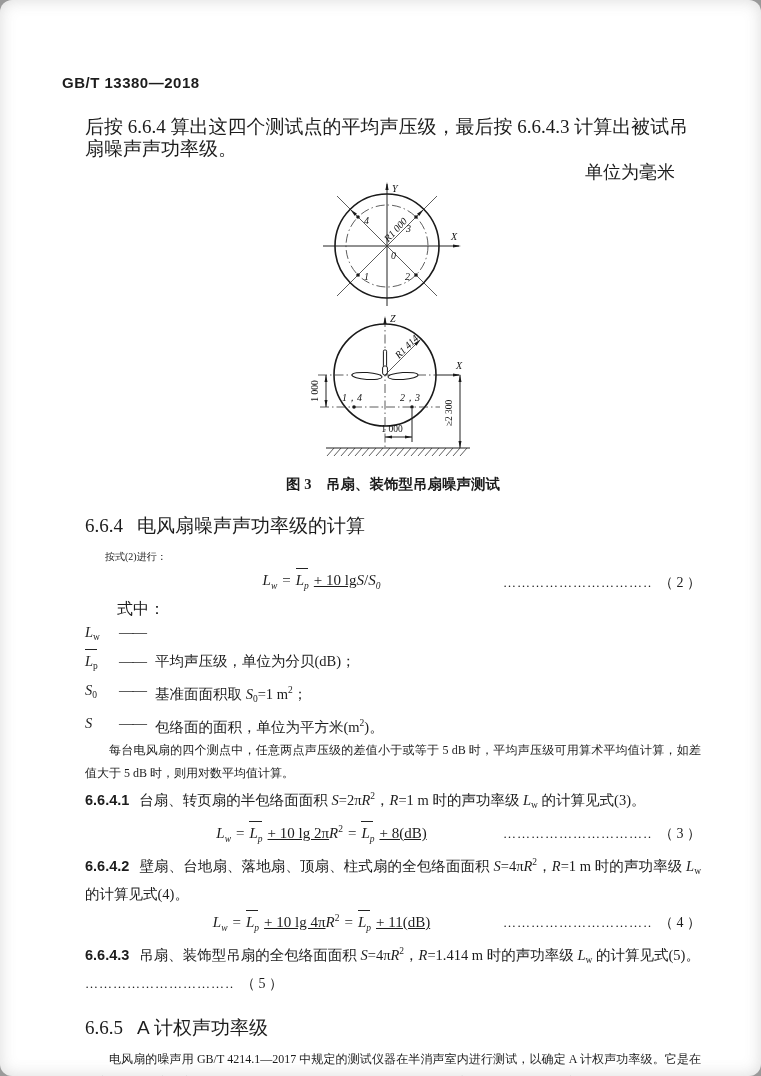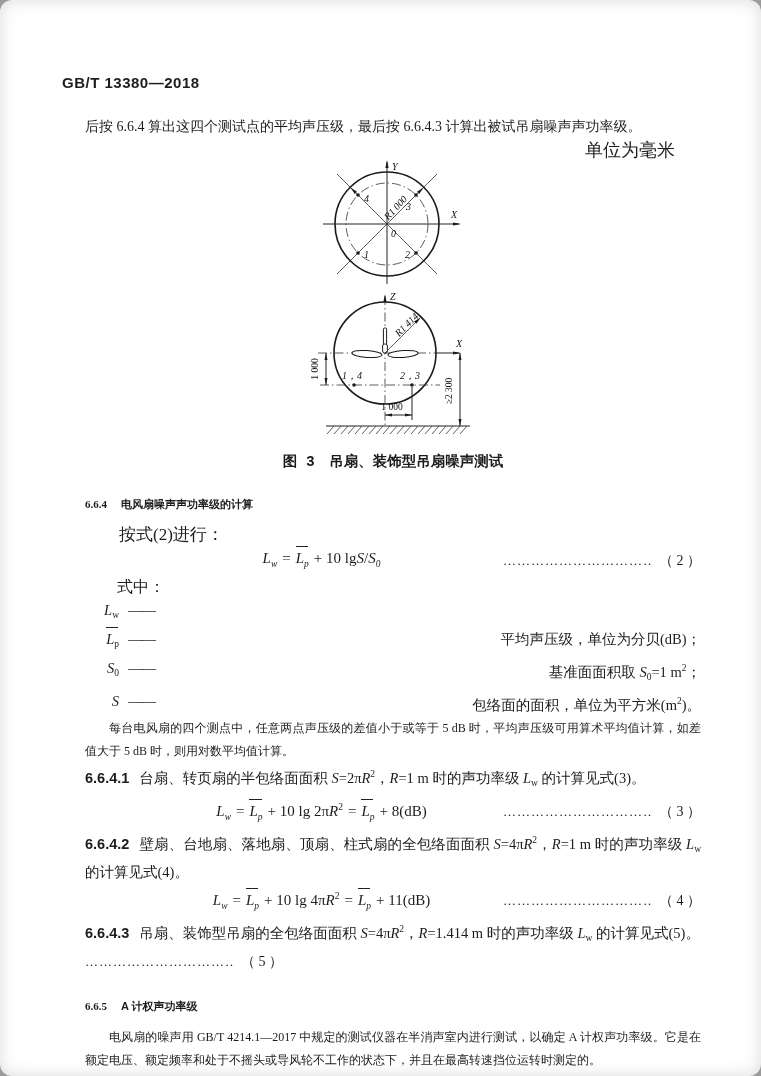--- a/index.html
+++ b/index.html
@@ -2,49 +2,49 @@
 <html><head>
 <meta charset="utf-8">
 <style>
   html,body{margin:0;padding:0;background:#9a9a9a;}
   .page{position:relative;width:761px;height:1076px;background:#fff;overflow:hidden;
         box-shadow:inset 0 0 16px rgba(90,90,90,.22);
         font-family:"Liberation Serif",serif;color:#1c1c1c;border-radius:12px;}
   .content{position:absolute;left:85px;top:0;width:616px;}
   .docnum{margin:74px 0 0 -23px;font-family:"Liberation Sans",sans-serif;
           font-weight:bold;font-size:15px;line-height:18px;letter-spacing:.5px;}
-  .intro{margin-top:24px;font-size:14px;line-height:22px;}
+  .intro{margin-top:24px;font-size:19px;line-height:22px;}
   .unitnote{margin-top:4px;font-size:18px;line-height:16px;text-align:right;padding-right:26px;}
   .figbox{position:relative;height:294px;}
   .figbox svg{position:absolute;left:203px;top:0;}
-  .caption{text-align:center;font-family:Liberation Mono, monospace;font-weight:bold;
+  .caption{text-align:center;font-family:Liberation Serif, serif;font-weight:bold;
            font-size:14.5px;line-height:20px;}
-  .h-sec{margin-top:22px;font-family:"Liberation Sans",sans-serif;font-weight:bold;
-         font-size:11px;line-height:20px;}
+  .h-sec{margin-top:22px;font-family:"Liberation Sans",sans-serif;font-weight:normal;
+         font-size:19px;line-height:20px;}
   .h-sec .num{margin-right:14px;font-family:"Liberation Serif",serif;}
-  .lead{margin-top:10px;font-size:17px;line-height:22px;text-indent:2em;}
+  .lead{margin-top:10px;font-size:10px;line-height:22px;text-indent:2em;}
   .where{font-size:16px;line-height:22px;text-indent:2em;}
   .para{font-size:12px;line-height:23px;text-indent:2em;text-align:justify;}
   .secline{font-size:14.5px;line-height:23px;text-align:justify;}
   .secline .num{font-family:"Liberation Sans",sans-serif;font-weight:bold;margin-right:10px;}
-  .defrow{display:flex;font-size:14.5px;line-height:24px;text-align:right;}
+  .defrow{display:flex;font-size:14.5px;line-height:24px;}
   .defterm{width:34px;font-family:"Liberation Serif",serif;}
   .defdash{width:36px;letter-spacing:-1px;}
   .defdesc{flex:1;}
   .v{font-family:"Liberation Serif",serif;font-style:italic;}
   .sb{font-family:"Liberation Serif",serif;font-size:9.5px;vertical-align:-3px;}
   .sp{font-family:"Liberation Serif",serif;font-size:9.5px;vertical-align:6px;}
   .formula{display:flex;align-items:center;font-size:15px;line-height:24px;
            font-family:"Liberation Serif",serif;}
   .fx{flex:1;text-align:center;padding-left:55px;white-space:nowrap;}
   .fx sub{font-size:9.5px;font-style:italic;}
   .fx sup{font-size:9.5px;}
   .fv{font-style:italic;}
   .fe{margin:0 5px;}
-  .fm{margin-left:5px;}
+  .fm{margin-left:5px;text-decoration:underline;}
   .ov{position:relative;display:inline-block;}
   .ov::before{content:"";position:absolute;left:0;right:1px;top:0;border-top:1px solid #222;}
   .dots{width:150px;overflow:hidden;white-space:nowrap;letter-spacing:1px;font-size:13px;}
   .ftag{width:48px;text-align:right;font-size:14px;white-space:nowrap;}
   svg text{fill:#111;}
   .dlab{font-family:"Liberation Serif",serif;font-size:9.5px;}
   .dlab-i{font-family:"Liberation Serif",serif;font-style:italic;font-size:10px;}
   .dline{stroke:#222;stroke-width:1;fill:none;}
   .dthick{stroke:#1a1a1a;stroke-width:1.6;fill:none;}
   .dthin{stroke:#333;stroke-width:.8;fill:none;}

